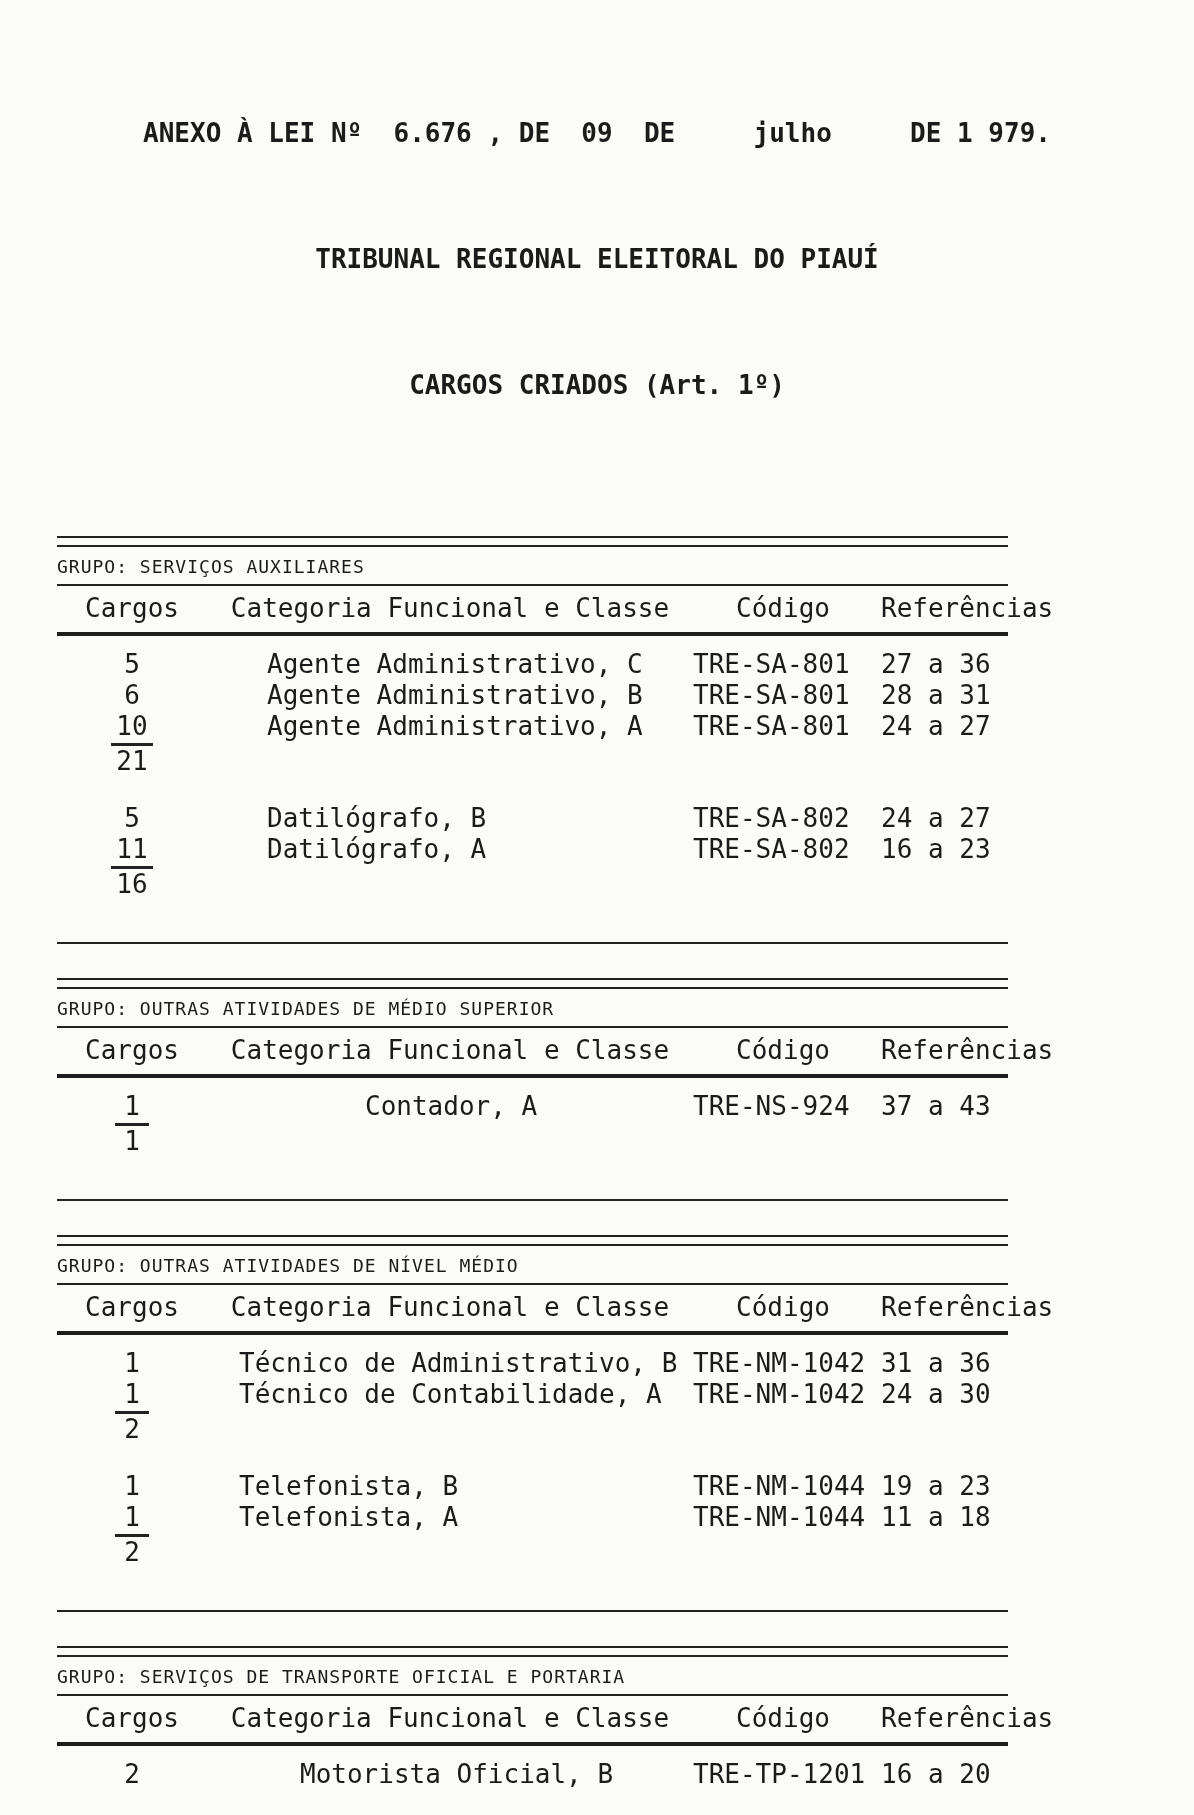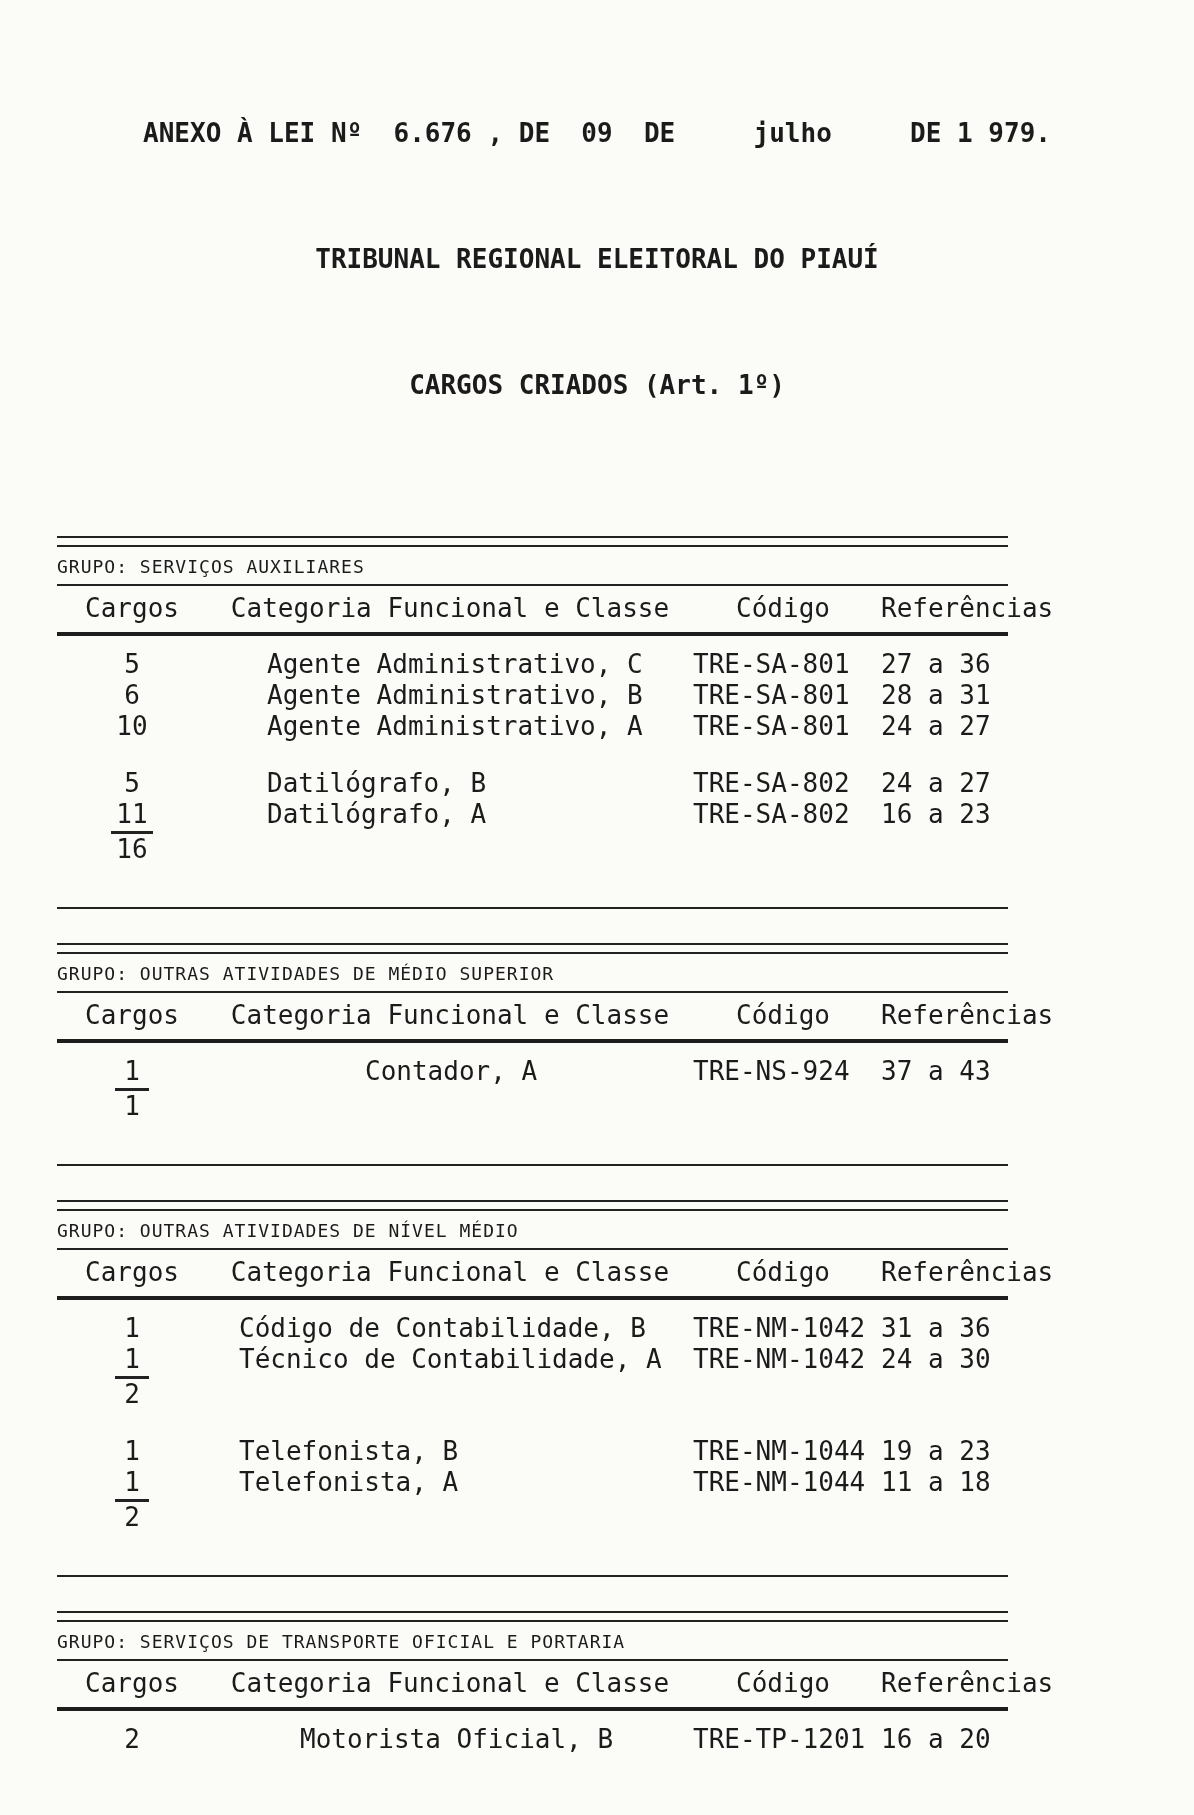--- a/index.html
+++ b/index.html
@@ -116,20 +116,26 @@
           <div class="c-categoria">Agente Administrativo, B</div>
           <div class="c-codigo">TRE-SA-801</div>
           <div class="c-referencias">28 a 31</div>
         </div>
         <div class="trow">
           <div class="c-cargos">10</div>
           <div class="c-categoria">Agente Administrativo, A</div>
           <div class="c-codigo">TRE-SA-801</div>
           <div class="c-referencias">24 a 27</div>
         </div>
+        <div class="trow total-row">
+          <div class="c-cargos"><span class="total">21</span></div>
+          <div></div>
+            <div></div>
+            <div></div>
+        </div>
       </div>
       <div class="block">
         <div class="trow">
           <div class="c-cargos">5</div>
           <div class="c-categoria">Datilógrafo, B</div>
           <div class="c-codigo">TRE-SA-802</div>
           <div class="c-referencias">24 a 27</div>
         </div>
         <div class="trow">
           <div class="c-cargos">11</div>
@@ -186,21 +192,21 @@
       <div>Cargos</div>
       <div>Categoria Funcional e Classe</div>
       <div>Código</div>
       <div>Referências</div>
     </div>
     <div class="rule thick"></div>
     <div class="rows">
       <div class="block">
         <div class="trow">
           <div class="c-cargos">1</div>
-          <div class="c-categoria">Código de Contabilidade, B</div>
+          <div class="c-categoria">Técnico de Administrativo, B</div>
           <div class="c-codigo">TRE-NM-1042</div>
           <div class="c-referencias">31 a 36</div>
         </div>
         <div class="trow">
           <div class="c-cargos">1</div>
           <div class="c-categoria">Técnico de Contabilidade, A</div>
           <div class="c-codigo">TRE-NM-1042</div>
           <div class="c-referencias">24 a 30</div>
         </div>
         <div class="trow total-row">

